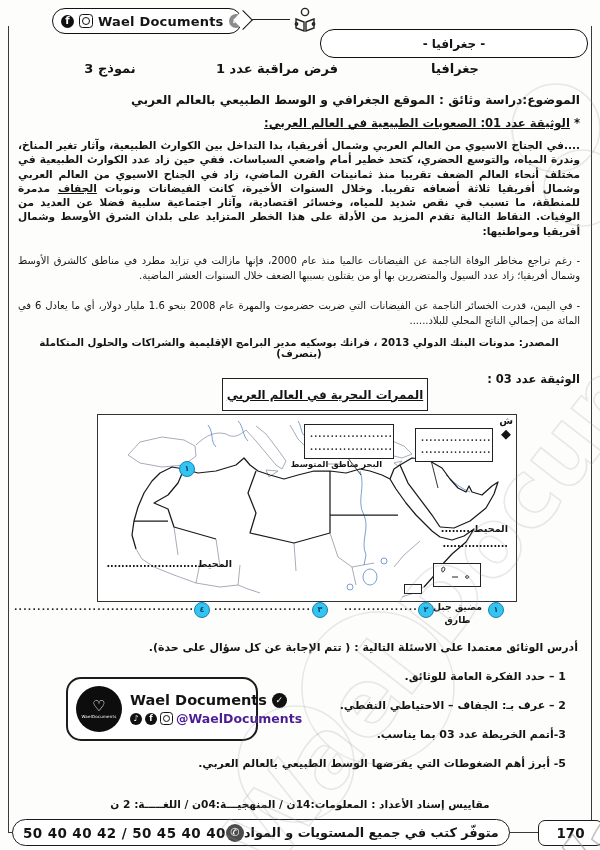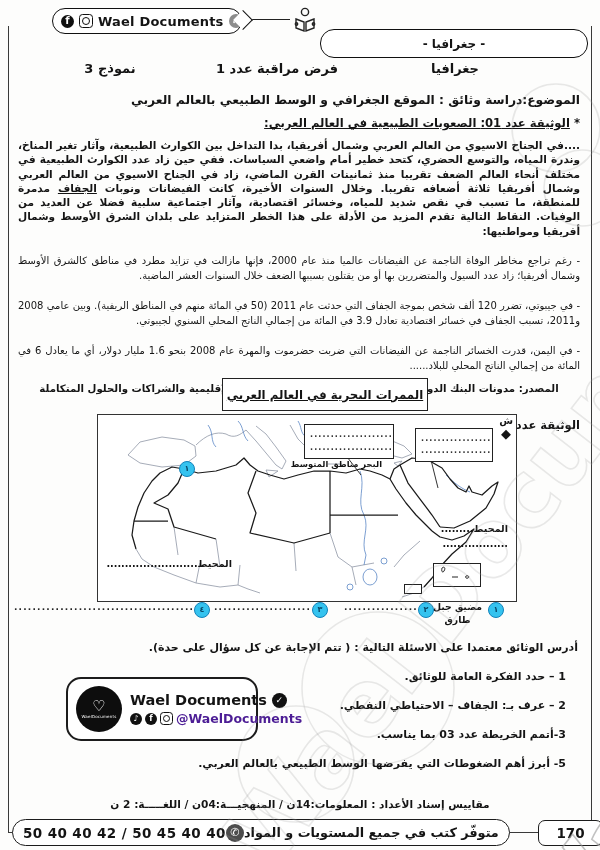--- a/index.html
+++ b/index.html
@@ -137,21 +137,20 @@
     <span class="exam-sub" dir="rtl">جغرافيا</span>
     <span class="exam-title" dir="rtl">فرض مراقبة عدد 1</span>
     <span class="exam-model" dir="rtl">نموذج 3</span>
   </div>
 
   <div class="doc-flow">
     <div class="subject">الموضوع:دراسة وثائق :  الموقع الجغرافي و الوسط الطبيعي بالعالم العربي</div>
     <div class="doc1-head"><span>* </span><span class="u">الوثيقة عدد 01:</span><span class="u"> الصعوبات الطبيعية في العالم العربي:</span></div>
     <div class="para"><span>....في الجناح الاسيوي من العالم العربي وشمال أفريقيا، بدا التداخل بين الكوارث الطبيعية، وآثار تغير المناخ، وندرة المياه، والتوسع الحضري، كتحد خطير أمام واضعي السياسات. ففي حين زاد عدد الكوارث الطبيعية في مختلف أنحاء العالم الضعف تقريبا منذ ثمانينات القرن الماضي، زاد في الجناح الاسيوي من العالم العربي وشمال أفريقيا ثلاثة أضعافه تقريبا. وخلال السنوات الأخيرة، كانت الفيضانات ونوبات </span><span class="u">الجفاف</span><span> مدمرة للمنطقة، ما تسبب في نقص شديد للمياه، وخسائر اقتصادية، وآثار اجتماعية سلبية فضلا عن العديد من الوفيات. النقاط التالية تقدم المزيد من الأدلة على هذا الخطر المتزايد على بلدان الشرق الأوسط وشمال أفريقيا ومواطنيها:</span></div>
     <div class="bullet">- رغم تراجع مخاطر الوفاة الناجمة عن الفيضانات عالميا منذ عام 2000، فإنها مازالت في تزايد مطرد في مناطق كالشرق الأوسط وشمال أفريقيا؛ زاد عدد السيول والمتضررين بها أو من يقتلون بسببها الضعف خلال السنوات العشر الماضية.</div>
-    <div class="bullet">- في جيبوتي، تضرر 120 ألف شخص بموجة الجفاف التي حدثت عام 2011 (50 في المائة منهم في المناطق الريفية). وبين عامي 2008 و2011، تسبب الجفاف في خسائر اقتصادية تعادل 3.9 في المائة من إجمالي الناتج المحلي السنوي لجيبوتي.</div>
     <div class="bullet">- في اليمن، قدرت الخسائر الناجمة عن الفيضانات التي ضربت حضرموت والمهرة عام 2008 بنحو 1.6 مليار دولار، أي ما يعادل 6 في المائة من إجمالي الناتج المحلي للبلاد......</div>
     <div class="source">المصدر: مدونات البنك الدولي 2013 ، فرانك بوسكيه مدير البرامج الإقليمية والشراكات والحلول المتكاملة (بتصرف)</div>
     <div class="doc3-label">الوثيقة عدد 03 :</div>
   </div>
 
   <div class="map-title-box">الممرات البحرية في العالم العربي</div>
 
   <div class="map-frame">
     <svg width="418" height="186" viewBox="0 0 418 186">
 

